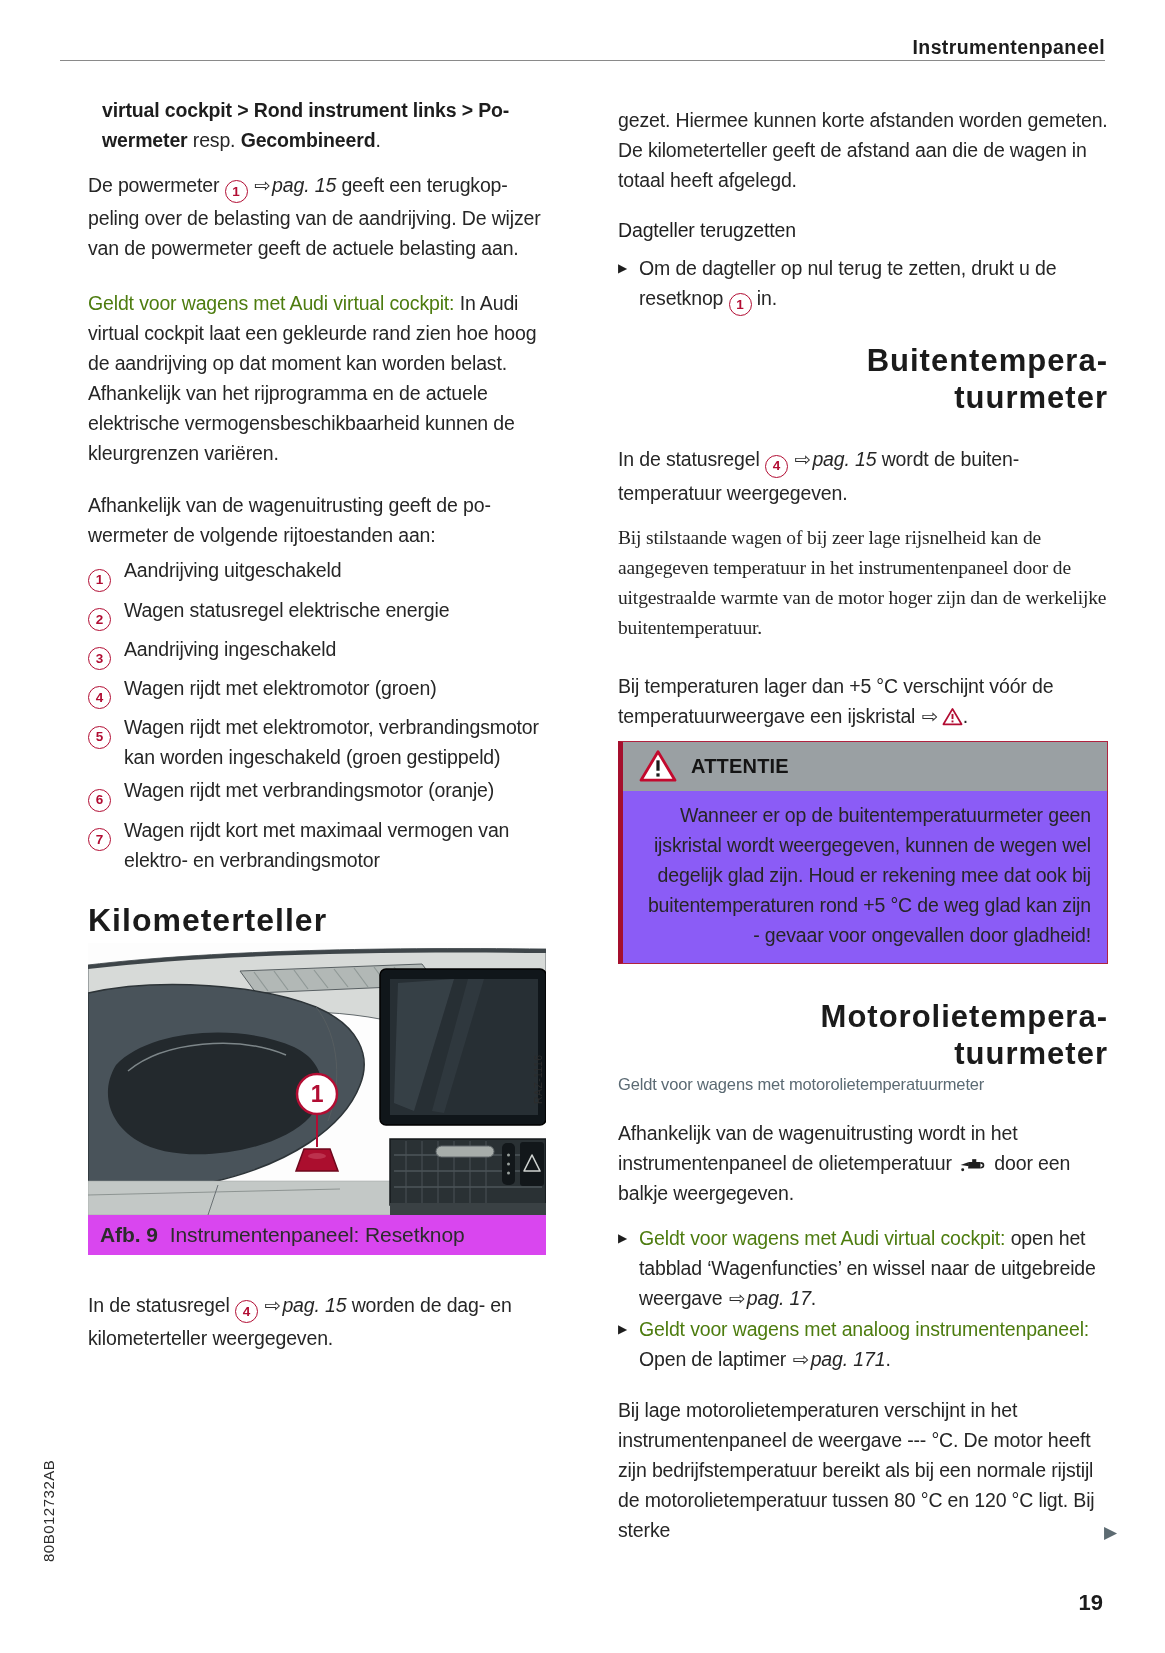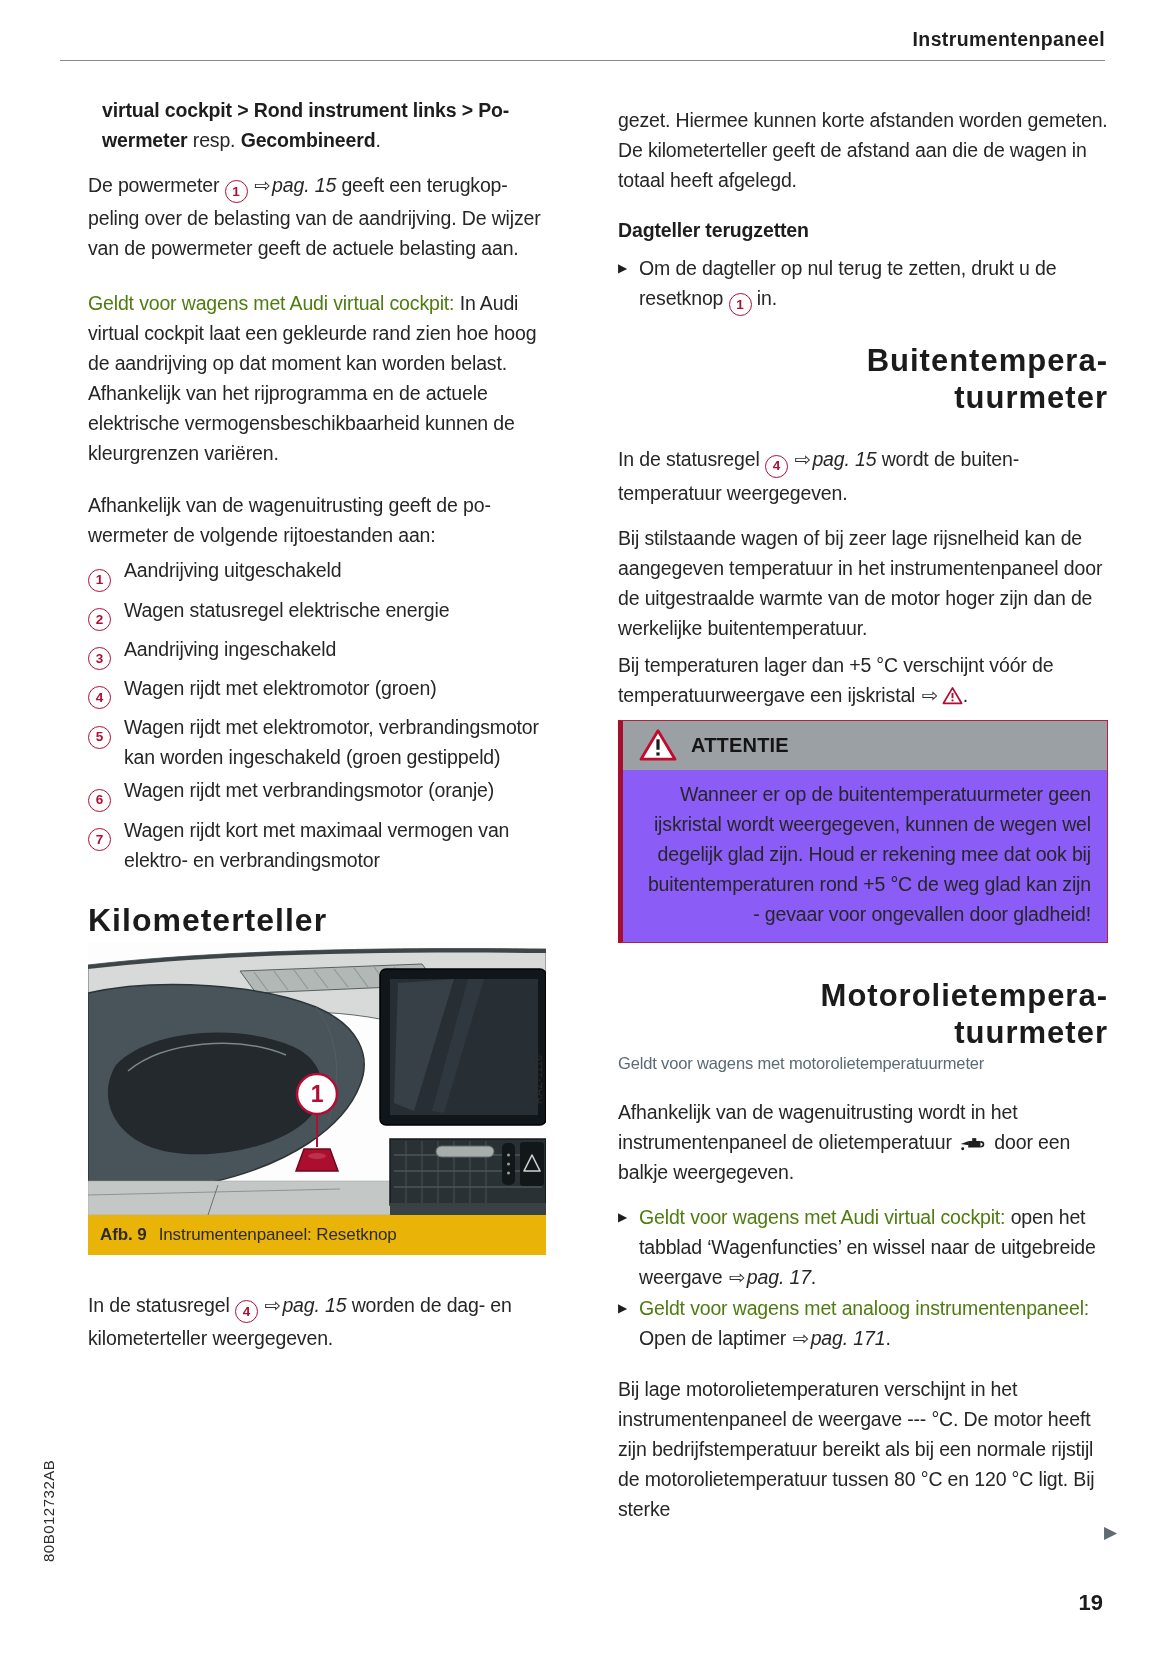--- a/index.html
+++ b/index.html
@@ -2,32 +2,32 @@
 <html><head>
 <meta charset="utf-8">
 <style>
   html,body{margin:0;padding:0;background:#fff;}
   .page{
     position:relative;width:1165px;height:1653px;background:#ffffff;
     font-family:"Liberation Sans","DejaVu Sans",sans-serif;
     color:#262626;overflow:hidden;
   }
   
-  .hdr-title{position:absolute;top:28px;right:60px;font-size:19.5px;font-weight:700;letter-spacing:.4px;color:#1d1d1d;}
+  .hdr-title{position:absolute;top:36px;right:60px;font-size:19.5px;font-weight:700;letter-spacing:.4px;color:#1d1d1d;}
   .hdr-rule{position:absolute;top:60px;left:60px;width:1045px;height:1px;background:#8a8a8a;}
 
   
   .col-left{position:absolute;left:88px;top:95px;width:458px;font-size:19.5px;line-height:30px;letter-spacing:-.15px;}
   .col-right{position:absolute;left:618px;top:105px;width:490px;font-size:19.5px;line-height:30px;letter-spacing:-.15px;}
 
   p{margin:0 0 22px;}
   .menu-path{padding-left:14px;margin-bottom:15px;}
   .menu-path b{color:#1d1d1d;}
   .mb15{margin-bottom:15px;} .mb25{margin-bottom:25px;} .mb22{margin-bottom:22px;}
-  .mb20{margin-bottom:20px;} .mb14{margin-bottom:7px;} .mb9{margin-bottom:9px;} .mb0{margin-bottom:0;} .mb5{margin-bottom:5px;}
+  .mb20{margin-bottom:20px;} .mb14{margin-bottom:28px;font-family:Liberation Serif, serif;} .mb9{margin-bottom:9px;} .mb0{margin-bottom:0;} .mb5{margin-bottom:5px;}
 
   .lead{color:#4d7c0f;}
   .pageref{font-style:italic;text-align:center;}
   .arrow{font-family:"DejaVu Sans",sans-serif;color:#2e2e2e;padding:0 2px 0 1px;}
 
   .refnum{
     display:inline-flex;align-items:center;justify-content:center;
     width:21px;height:21px;border:1.7px solid #b20d33;border-radius:50%;
     color:#b20d33;font-weight:700;font-size:13.5px;line-height:1;
     vertical-align:-4px;letter-spacing:0;
@@ -35,35 +35,35 @@
 
   
   .state{display:flex;margin-bottom:3px;}
   .state-numcol{flex:0 0 36px;padding-top:3px;}
   .state-text{flex:1;}
 
   
   .h-big{font-size:32px;line-height:40px;font-weight:700;letter-spacing:1px;color:#1b1b1b;margin:25px 0 3px;}
   .h-big2{font-size:31px;line-height:37px;font-weight:700;letter-spacing:1px;color:#1b1b1b;margin:0 0 28px;text-align:right;}
   .h-big2.tight{margin-bottom:0;}
-  .h-sub{font-size:19.5px;font-weight:700;color:#1d1d1d;margin:0 0 8px;}
+  .h-sub{font-size:19.5px;font-weight:400;color:#1d1d1d;margin:0 0 8px;}
   .note-small{font-size:16.5px;line-height:24px;color:#5b6a73;margin:0 0 22px;}
 
   
   .bullet{position:relative;padding-left:21px;margin-bottom:0;}
   .bullet .marker{position:absolute;left:0;top:0;font-size:12px;color:#1d1d1d;}
   .bullet-group{margin-bottom:20px;}
   .bullet.mbx{margin-bottom:26px;}
 
   
   .figure{margin:3px 0 35px;width:458px;}
   .figure svg{display:block;}
   .fig-caption{
-    height:40px;background:#eab308;display:flex;align-items:center;
-    padding:0 12px;font-size:17px;color:#2c2c2c;letter-spacing:-.1px;
+    height:40px;background:#d946ef;display:flex;align-items:center;
+    padding:0 12px;font-size:21px;color:#2c2c2c;letter-spacing:-.1px;
   }
   .fig-caption .cap-label{font-weight:700;margin-right:12px;}
 
   
   .attention{
     border:1.5px solid #b0233f;border-left:5px solid #a50f2d;
     margin:0 0 34px;
   }
   .attention-hd{
     background:#9aa0a3;display:flex;align-items:center;gap:14px;

